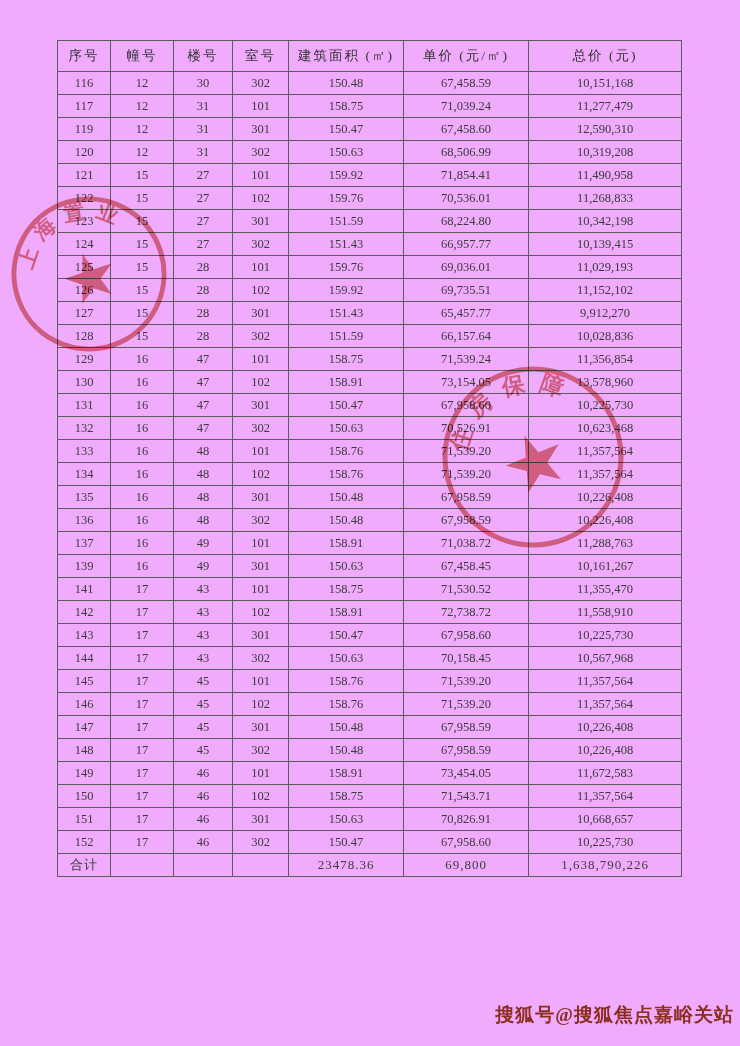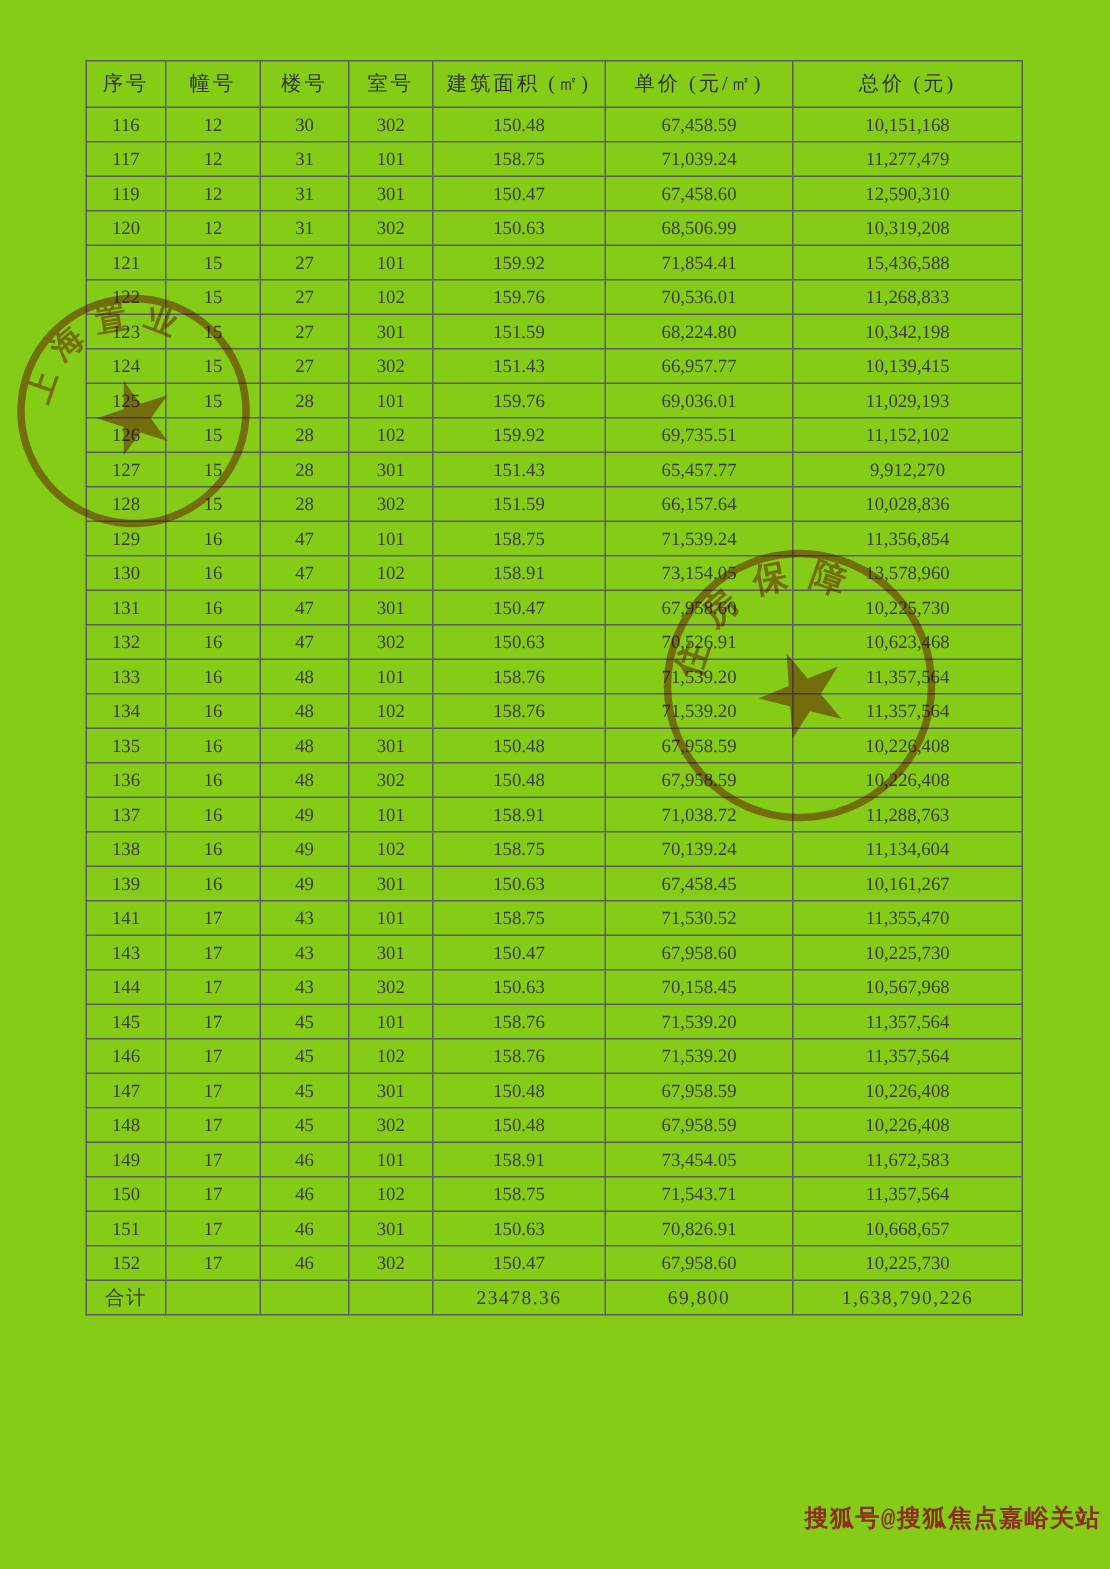--- a/index.html
+++ b/index.html
@@ -1,21 +1,21 @@
 <!DOCTYPE html>
 <html><head>
 <meta charset="utf-8">
 <style>
   html,body{margin:0;padding:0;}
   body{
     width:740px;height:1046px;position:relative;overflow:hidden;
     background:#ffffff;
     font-family:"Liberation Serif","DejaVu Serif",serif;
   }
-  .page{position:absolute;inset:0;background:#84cc16;}
+  .page{position:absolute;inset:0;background:#f0abfc;}
   table.price{
     position:absolute;left:57px;top:40px;width:624px;
     border-collapse:collapse;table-layout:fixed;
   }
   table.price th, table.price td{
     border:1px solid #5c5c5c;
     text-align:center;vertical-align:middle;
     color:#3b3b3b;padding:0;overflow:hidden;white-space:nowrap;
   }
   table.price th{
@@ -23,22 +23,22 @@
   }
   table.price td{height:22px;font-size:12.5px;}
   table.price tr[data-name="total-row"] td{font-size:13px;letter-spacing:1px;}
   .stamp{
     position:absolute;pointer-events:none;
     mix-blend-mode:multiply;opacity:0.6;
   }
   .stamp svg{display:block;}
   .watermark{
     position:absolute;right:6px;top:1002px;
-    font-family:Liberation Mono, monospace;
-    font-weight:700;font-size:16px;color:#8b2e20;letter-spacing:1px;
+    font-family:Liberation Serif, serif;
+    font-weight:700;font-size:19px;color:#8b2e20;letter-spacing:1px;
   }
 </style>
 </head>
 <body>
 
 <div class="page" data-name="document-page">
 
   <table class="price" data-name="price-table">
     <colgroup>
       <col style="width:53px">
@@ -97,21 +97,21 @@
           <td data-name="table-cell">68,506.99</td>
           <td data-name="table-cell">10,319,208</td>
         </tr>
         <tr data-name="table-row">
           <td data-name="table-cell">121</td>
           <td data-name="table-cell">15</td>
           <td data-name="table-cell">27</td>
           <td data-name="table-cell">101</td>
           <td data-name="table-cell">159.92</td>
           <td data-name="table-cell">71,854.41</td>
-          <td data-name="table-cell">15,436,588</td>
+          <td data-name="table-cell">11,490,958</td>
         </tr>
         <tr data-name="table-row">
           <td data-name="table-cell">122</td>
           <td data-name="table-cell">15</td>
           <td data-name="table-cell">27</td>
           <td data-name="table-cell">102</td>
           <td data-name="table-cell">159.76</td>
           <td data-name="table-cell">70,536.01</td>
           <td data-name="table-cell">11,268,833</td>
         </tr>
@@ -244,45 +244,45 @@
         <tr data-name="table-row">
           <td data-name="table-cell">137</td>
           <td data-name="table-cell">16</td>
           <td data-name="table-cell">49</td>
           <td data-name="table-cell">101</td>
           <td data-name="table-cell">158.91</td>
           <td data-name="table-cell">71,038.72</td>
           <td data-name="table-cell">11,288,763</td>
         </tr>
         <tr data-name="table-row">
-          <td data-name="table-cell">138</td>
-          <td data-name="table-cell">16</td>
-          <td data-name="table-cell">49</td>
-          <td data-name="table-cell">102</td>
-          <td data-name="table-cell">158.75</td>
-          <td data-name="table-cell">70,139.24</td>
-          <td data-name="table-cell">11,134,604</td>
-        </tr>
-        <tr data-name="table-row">
           <td data-name="table-cell">139</td>
           <td data-name="table-cell">16</td>
           <td data-name="table-cell">49</td>
           <td data-name="table-cell">301</td>
           <td data-name="table-cell">150.63</td>
           <td data-name="table-cell">67,458.45</td>
           <td data-name="table-cell">10,161,267</td>
         </tr>
         <tr data-name="table-row">
           <td data-name="table-cell">141</td>
           <td data-name="table-cell">17</td>
           <td data-name="table-cell">43</td>
           <td data-name="table-cell">101</td>
           <td data-name="table-cell">158.75</td>
           <td data-name="table-cell">71,530.52</td>
           <td data-name="table-cell">11,355,470</td>
+        </tr>
+        <tr data-name="table-row">
+          <td data-name="table-cell">142</td>
+          <td data-name="table-cell">17</td>
+          <td data-name="table-cell">43</td>
+          <td data-name="table-cell">102</td>
+          <td data-name="table-cell">158.91</td>
+          <td data-name="table-cell">72,738.72</td>
+          <td data-name="table-cell">11,558,910</td>
         </tr>
         <tr data-name="table-row">
           <td data-name="table-cell">143</td>
           <td data-name="table-cell">17</td>
           <td data-name="table-cell">43</td>
           <td data-name="table-cell">301</td>
           <td data-name="table-cell">150.47</td>
           <td data-name="table-cell">67,958.60</td>
           <td data-name="table-cell">10,225,730</td>
         </tr>

